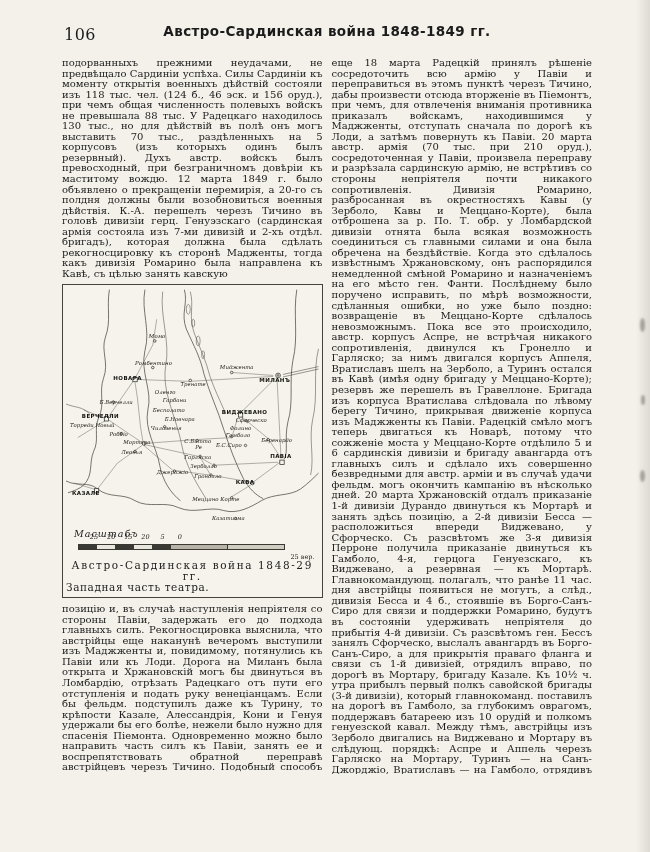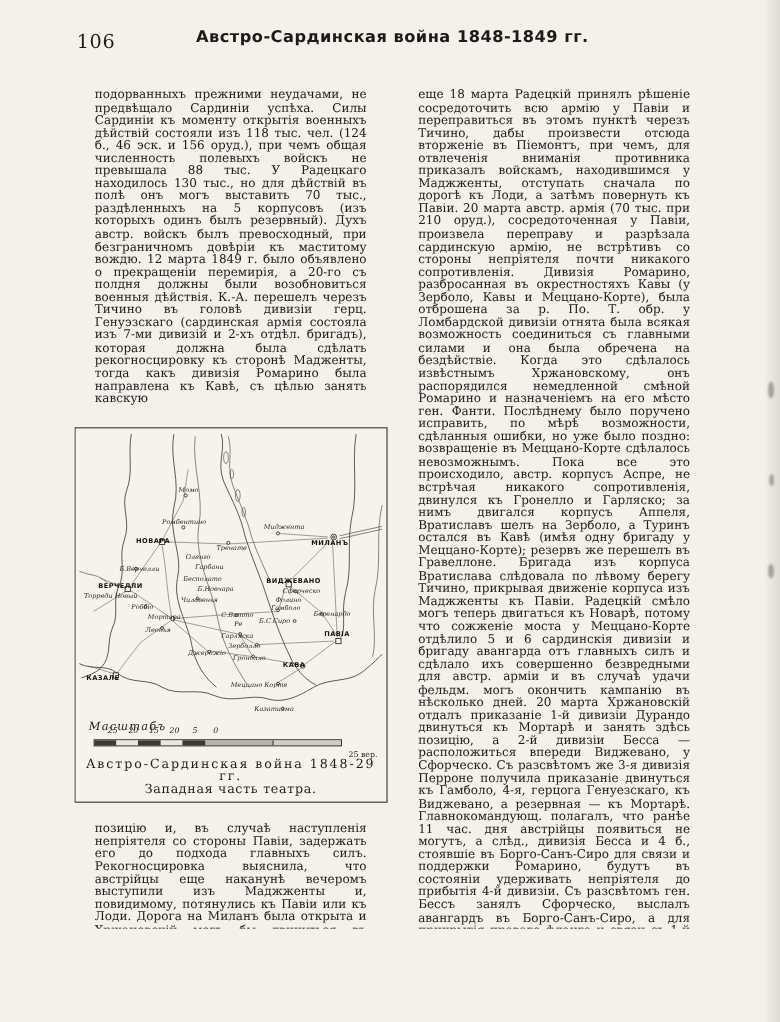--- a/index.html
+++ b/index.html
@@ -10,21 +10,21 @@
     color:#1b1b1b;
   }
   .page{position:absolute;left:62px;top:22px;width:530px;}
   .hdr{position:relative;height:22px;}
   .pagenum{position:absolute;left:2px;top:3px;font-size:16px;letter-spacing:.5px;}
   .htitle{text-align:center;font-family:"DejaVu Sans", sans-serif;font-weight:bold;
           font-size:13.5px;letter-spacing:.4px;padding-top:1px;}
   .cols{display:flex;gap:9px;margin-top:14px;height:716px;overflow:hidden;}
   .col{width:261px;text-align:justify;font-size:10px;line-height:10.55px;
        overflow-wrap:break-word;}
-  .col p{margin:17px;}
+  .col p{margin:0;}
   
   .fig{margin:5px 0 6px;border:1px solid #45423c;background:#f5f3ec;
        padding:3px 3px 3px;}
   .fig svg{display:block;width:100%;height:240px;}
   .river{fill:none;stroke:#3c3a36;stroke-width:.7;}
   .river2{fill:none;stroke:#3c3a36;stroke-width:.5;}
   .road{fill:none;stroke:#55524c;stroke-width:.45;}
   .rail{fill:none;stroke:#33312d;stroke-width:.5;}
   .town{fill:#f5f3ec;stroke:#22211e;stroke-width:.7;}
   .ml-b{font-family:"DejaVu Sans", sans-serif;font-weight:bold;font-size:5.6px;fill:#14130f;letter-spacing:.4px;}
@@ -34,21 +34,21 @@
   .scale-label{text-align:left;font-style:italic;font-size:9.5px;letter-spacing:1px;}
   .scale-bar{position:absolute;left:4px;right:26px;top:15px;height:4px;border:1px solid #3a3832;
              display:flex;}
   .sb-seg{height:100%;}
   .scale-ticks{position:absolute;left:20px;right:26px;top:3px;height:10px;font-style:italic;
                font-size:6.5px;}
   .scale-ticks span{position:absolute;top:0;transform:translateX(-50%);}
   .scale-unit{position:absolute;right:-4px;top:4px;font-size:6.5px;margin-top:19px;}
   
   .cap1{text-align:center;font-size:10.5px;letter-spacing:1.6px;margin-top:4px;}
-  .cap2{text-align:center;font-size:10.5px;letter-spacing:.6px;margin-bottom:2px;}
+  .cap2{text-align:left;font-size:10.5px;letter-spacing:.6px;margin-bottom:2px;}
   
   .smudge{position:absolute;background:#6f6a60;border-radius:50%;filter:blur(1px);opacity:.55;}
   .edge{position:absolute;top:0;right:0;width:14px;height:852px;
         background:linear-gradient(to left, rgba(120,115,104,.18), rgba(120,115,104,0));}
 </style>
 </head>
 <body>
 
 <div class="page">
 

